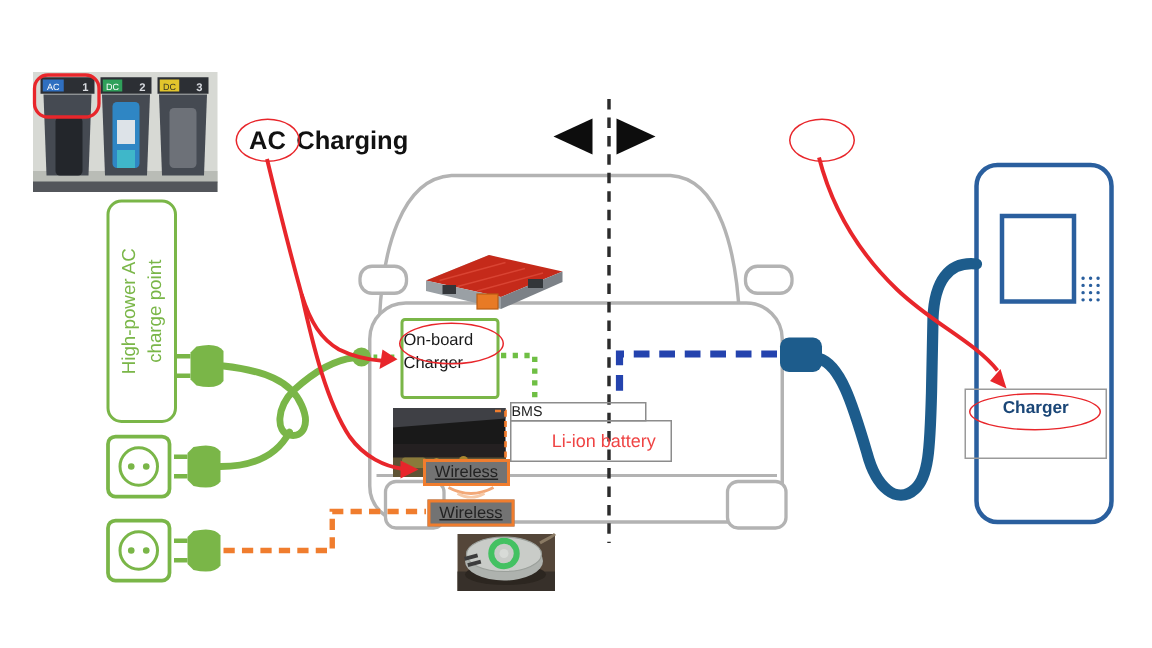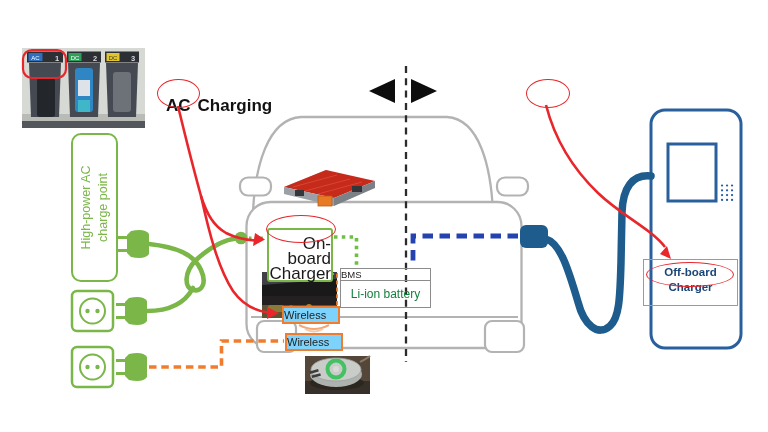--- a/index.html
+++ b/index.html
@@ -6,28 +6,28 @@
   .canvas{position:relative;width:768px;height:432px;background:#ffffff;overflow:hidden;
           font-family:"Liberation Sans", sans-serif;}
   .svg-layer{position:absolute;left:0;top:0;width:768px;height:432px;}
   .abs{position:absolute;}
   .title{font-size:17px;font-weight:bold;color:#111;white-space:nowrap;}
   .title .rest{margin-left:7px;}
   .hp-box{left:71px;top:133px;width:43px;height:145px;border:2px solid #7ab648;border-radius:10px;background:#fff;}
   .hp-rot{position:absolute;left:0;top:145px;width:145px;height:43px;transform:rotate(-90deg);
           transform-origin:0 0;display:flex;flex-direction:column;align-items:center;justify-content:center;
           color:#7ab648;font-size:12.5px;line-height:1.3;text-align:center;white-space:nowrap;}
-  .onboard-box{left:267px;top:228px;width:62px;height:44px;border:2px solid #7ab648;border-radius:3px;
-          background:#fff;text-align:right;font-size:17px;color:#1a1a1a;padding-top:6px;line-height:15px;}
+  .onboard-box{left:267px;top:212px;width:62px;height:44px;border:2px solid #7ab648;border-radius:3px;
+          background:#fff;text-align:left;font-size:11px;color:#1a1a1a;padding-top:6px;line-height:15px;}
   .bms-box{left:340px;top:268px;width:89px;height:11px;border:1.5px solid #8c8c8c;background:transparent;
           text-align:left;font-size:9.5px;color:#222;line-height:11px;}
   .battery-box{left:340px;top:280px;width:89px;height:26px;border:1.5px solid #8c8c8c;background:transparent;
-          text-align:center;font-size:12px;color:#15803d;line-height:26px;}
-  .wireless-box{width:54px;height:14px;border:2px solid #f07d2e;background:#7dd3fc;
-          font-size:11px;color:#222;line-height:14px;}
+          text-align:center;font-size:12px;color:#ef4444;line-height:26px;padding-left:17px;}
+  .wireless-box{width:54px;height:14px;border:2px solid #f07d2e;background:#737373;text-align:center;
+          font-size:11px;color:#222;line-height:14px;text-decoration:underline;}
   .station-text{left:664px;top:207px;width:60px;font-size:10.5px;color:#474747;line-height:12.5px;}
   .offboard-box{left:643px;top:259px;width:93px;height:40px;border:1.5px solid #9a9a9a;background:transparent;
           text-align:center;font-size:11.5px;font-weight:bold;color:#1a4677;padding-top:5px;line-height:15px;}
   .red-ellipse{border:1.7px solid #e8262b;border-radius:50%;pointer-events:none;z-index:5;}
   .z2{z-index:2;}
 </style>
 </head>
 <body>
 
 <div class="canvas">
@@ -176,21 +176,21 @@
       <polygon points="279,313 267,307 267,319" fill="#e8262b" stroke="none"></polygon>
       <polygon points="671,259 660,254 667,246" fill="#e8262b" stroke="none"></polygon>
     </g>
 
     <g fill="none">
       <path d="M299,325 Q314,333 329,325" stroke="#f2a878" stroke-width="2"></path>
       <path d="M305,329 Q314,334 323,329" stroke="#f6c8a6" stroke-width="1.8"></path>
     </g>
   </svg>
 
-  <div class="abs title z2" style="left:166px;top:96px;">
+  <div class="abs title z2" style="left:166px;top:84px;">
     <span>AC</span><span class="rest">Charging</span>
   </div>
 
   <div class="abs hp-box z2">
     <div class="hp-rot">
       <span>High-power AC</span>
       <span>charge point</span>
     </div>
   </div>
 
@@ -200,21 +200,20 @@
   </div>
 
   <div class="abs bms-box z2">BMS</div>
   <div class="abs battery-box z2">Li-ion battery</div>
 
   <div class="abs wireless-box z2" style="left:282px;top:306px;">Wireless</div>
   <div class="abs wireless-box z2" style="left:285px;top:333px;">Wireless</div>
 
 
   <div class="abs offboard-box z2">
-    <div>Off-board</div>
     <div>Charger</div>
   </div>
 
   <div class="abs red-ellipse" style="left:157px;top:79px;width:41px;height:27px;"></div>
   <div class="abs red-ellipse" style="left:526px;top:79px;width:42px;height:27px;"></div>
   <div class="abs red-ellipse" style="left:266px;top:215px;width:68px;height:26px;"></div>
   <div class="abs red-ellipse" style="left:646px;top:262px;width:86px;height:23px;"></div>
 
 </div>
 

